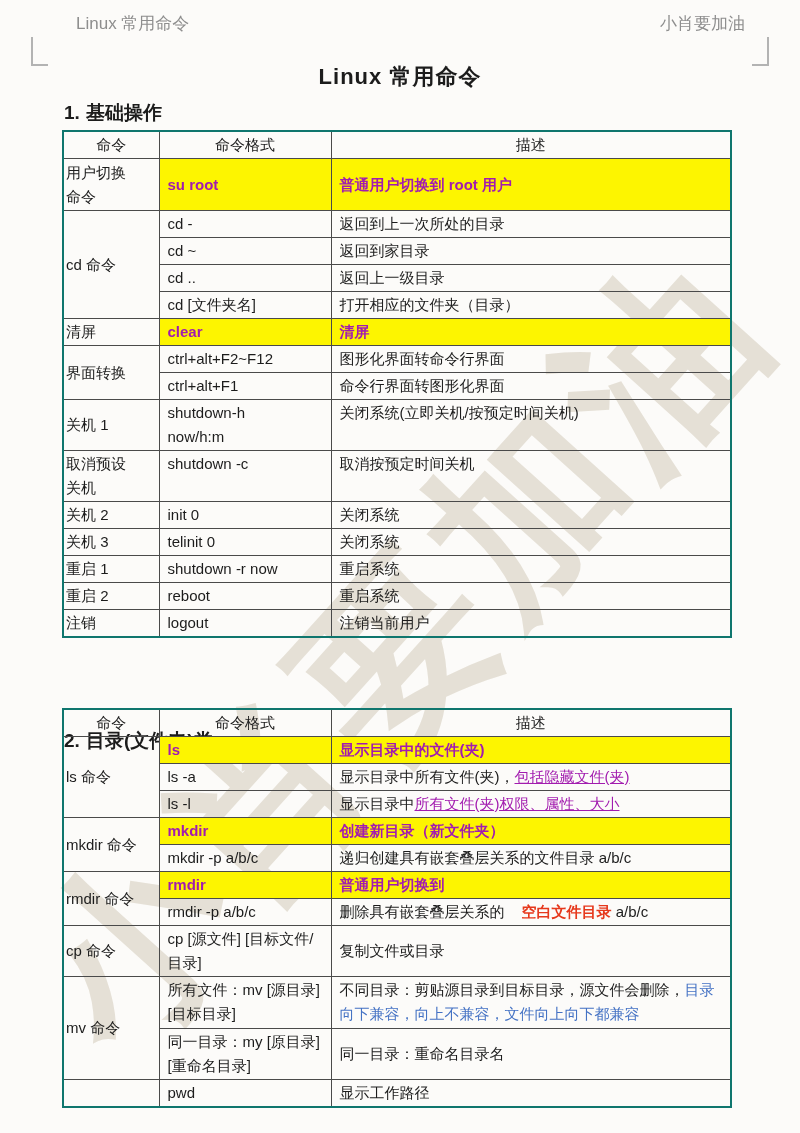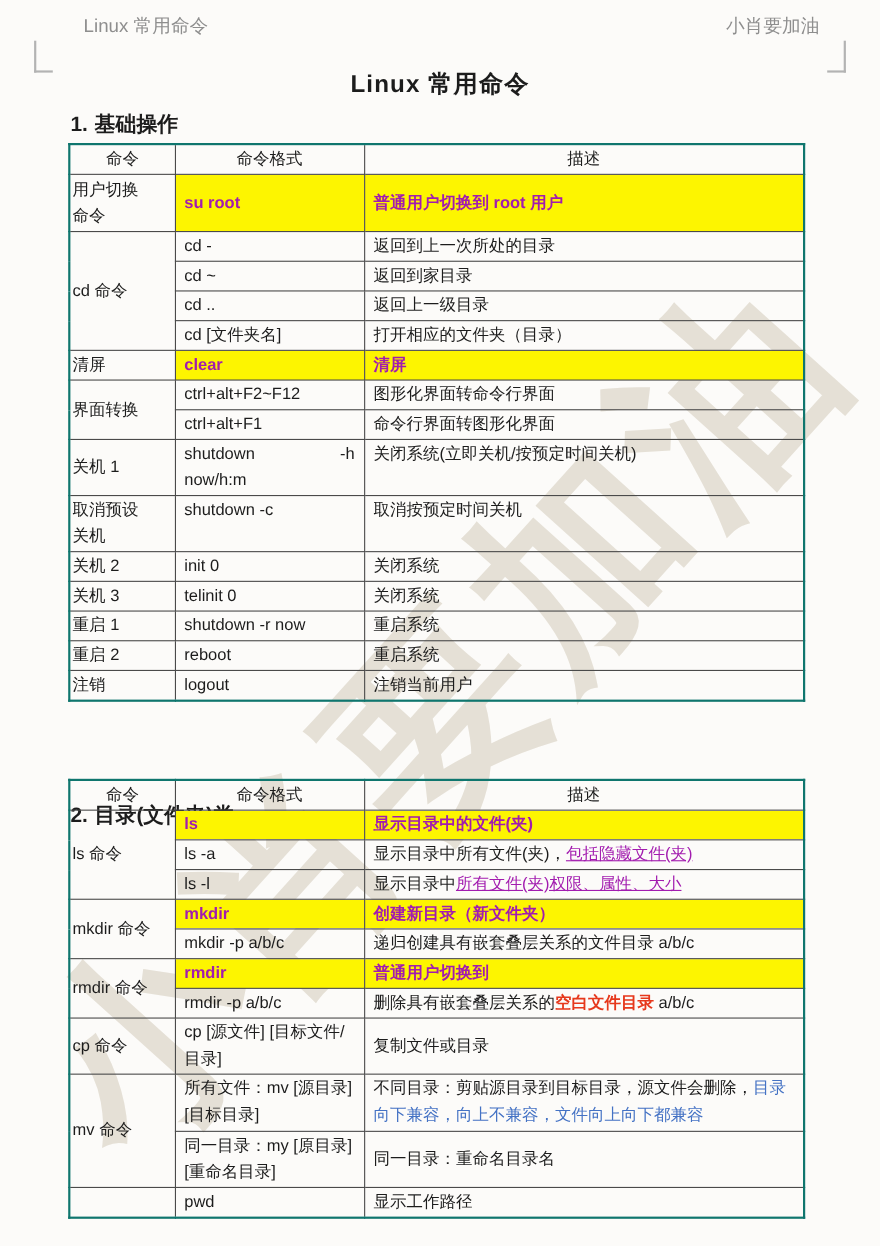--- a/index.html
+++ b/index.html
@@ -32,23 +32,23 @@
   table{position:absolute;left:62px;width:668px;border-collapse:collapse;
     table-layout:fixed;font-size:15px;border:2px solid #0f766e;background:transparent;}
   #table-1{top:130px;}
   #table-2{top:708px;}
   th,td{border:1px solid #4a4a4a;padding:1px 8px;vertical-align:middle;
     line-height:24px;overflow:hidden;}
   th{font-weight:normal;text-align:center;padding:1px 2px;}
   .c1{text-align:left;padding:1px 2px;}
   .hl{background:#fdf500;color:#a21caf;font-weight:bold;}
   .orange{color:#a21caf;text-decoration:underline;}
-  .redtxt{color:#e6381c;font-weight:bold;}
+  .redtxt{color:#e6381c;font-weight:bold;margin-left:17px;}
   .bluetxt{color:#4472c4;}
-  .just{display:flex;justify-content:space-between;}
+  .just{display:flex;}
   .h25{height:25px}.h26{height:26px}.h47{height:47px}.h49{height:49px}
   .h51{height:51px}.h52{height:52px}
 </style>
 </head>
 <body>
 
 <div class="watermark">小肖要加油</div>
 
 <div class="content">
 

